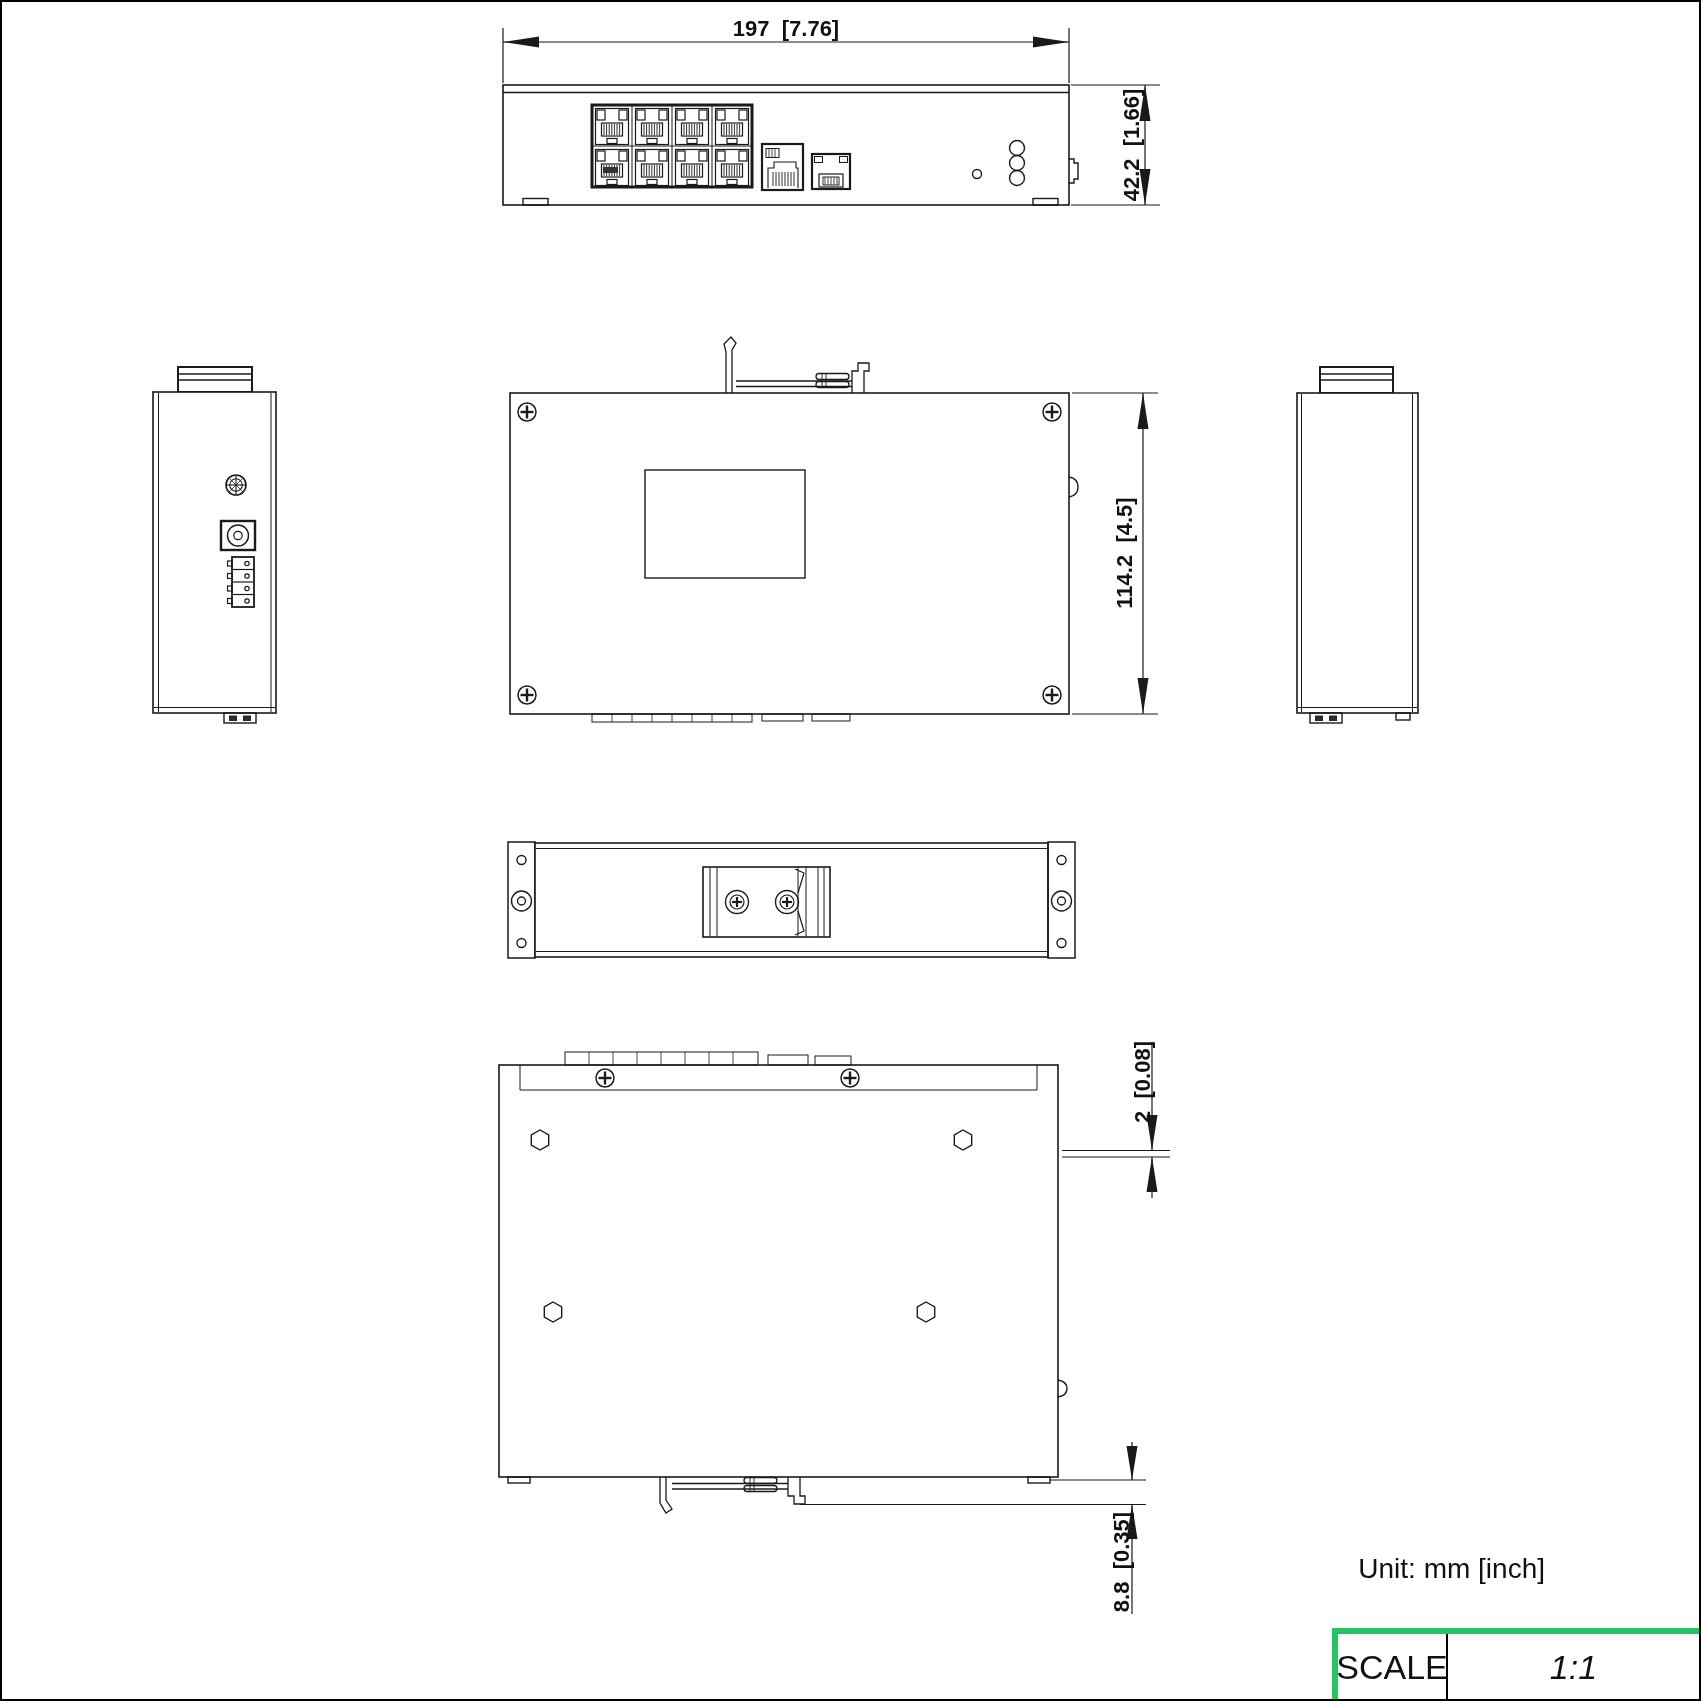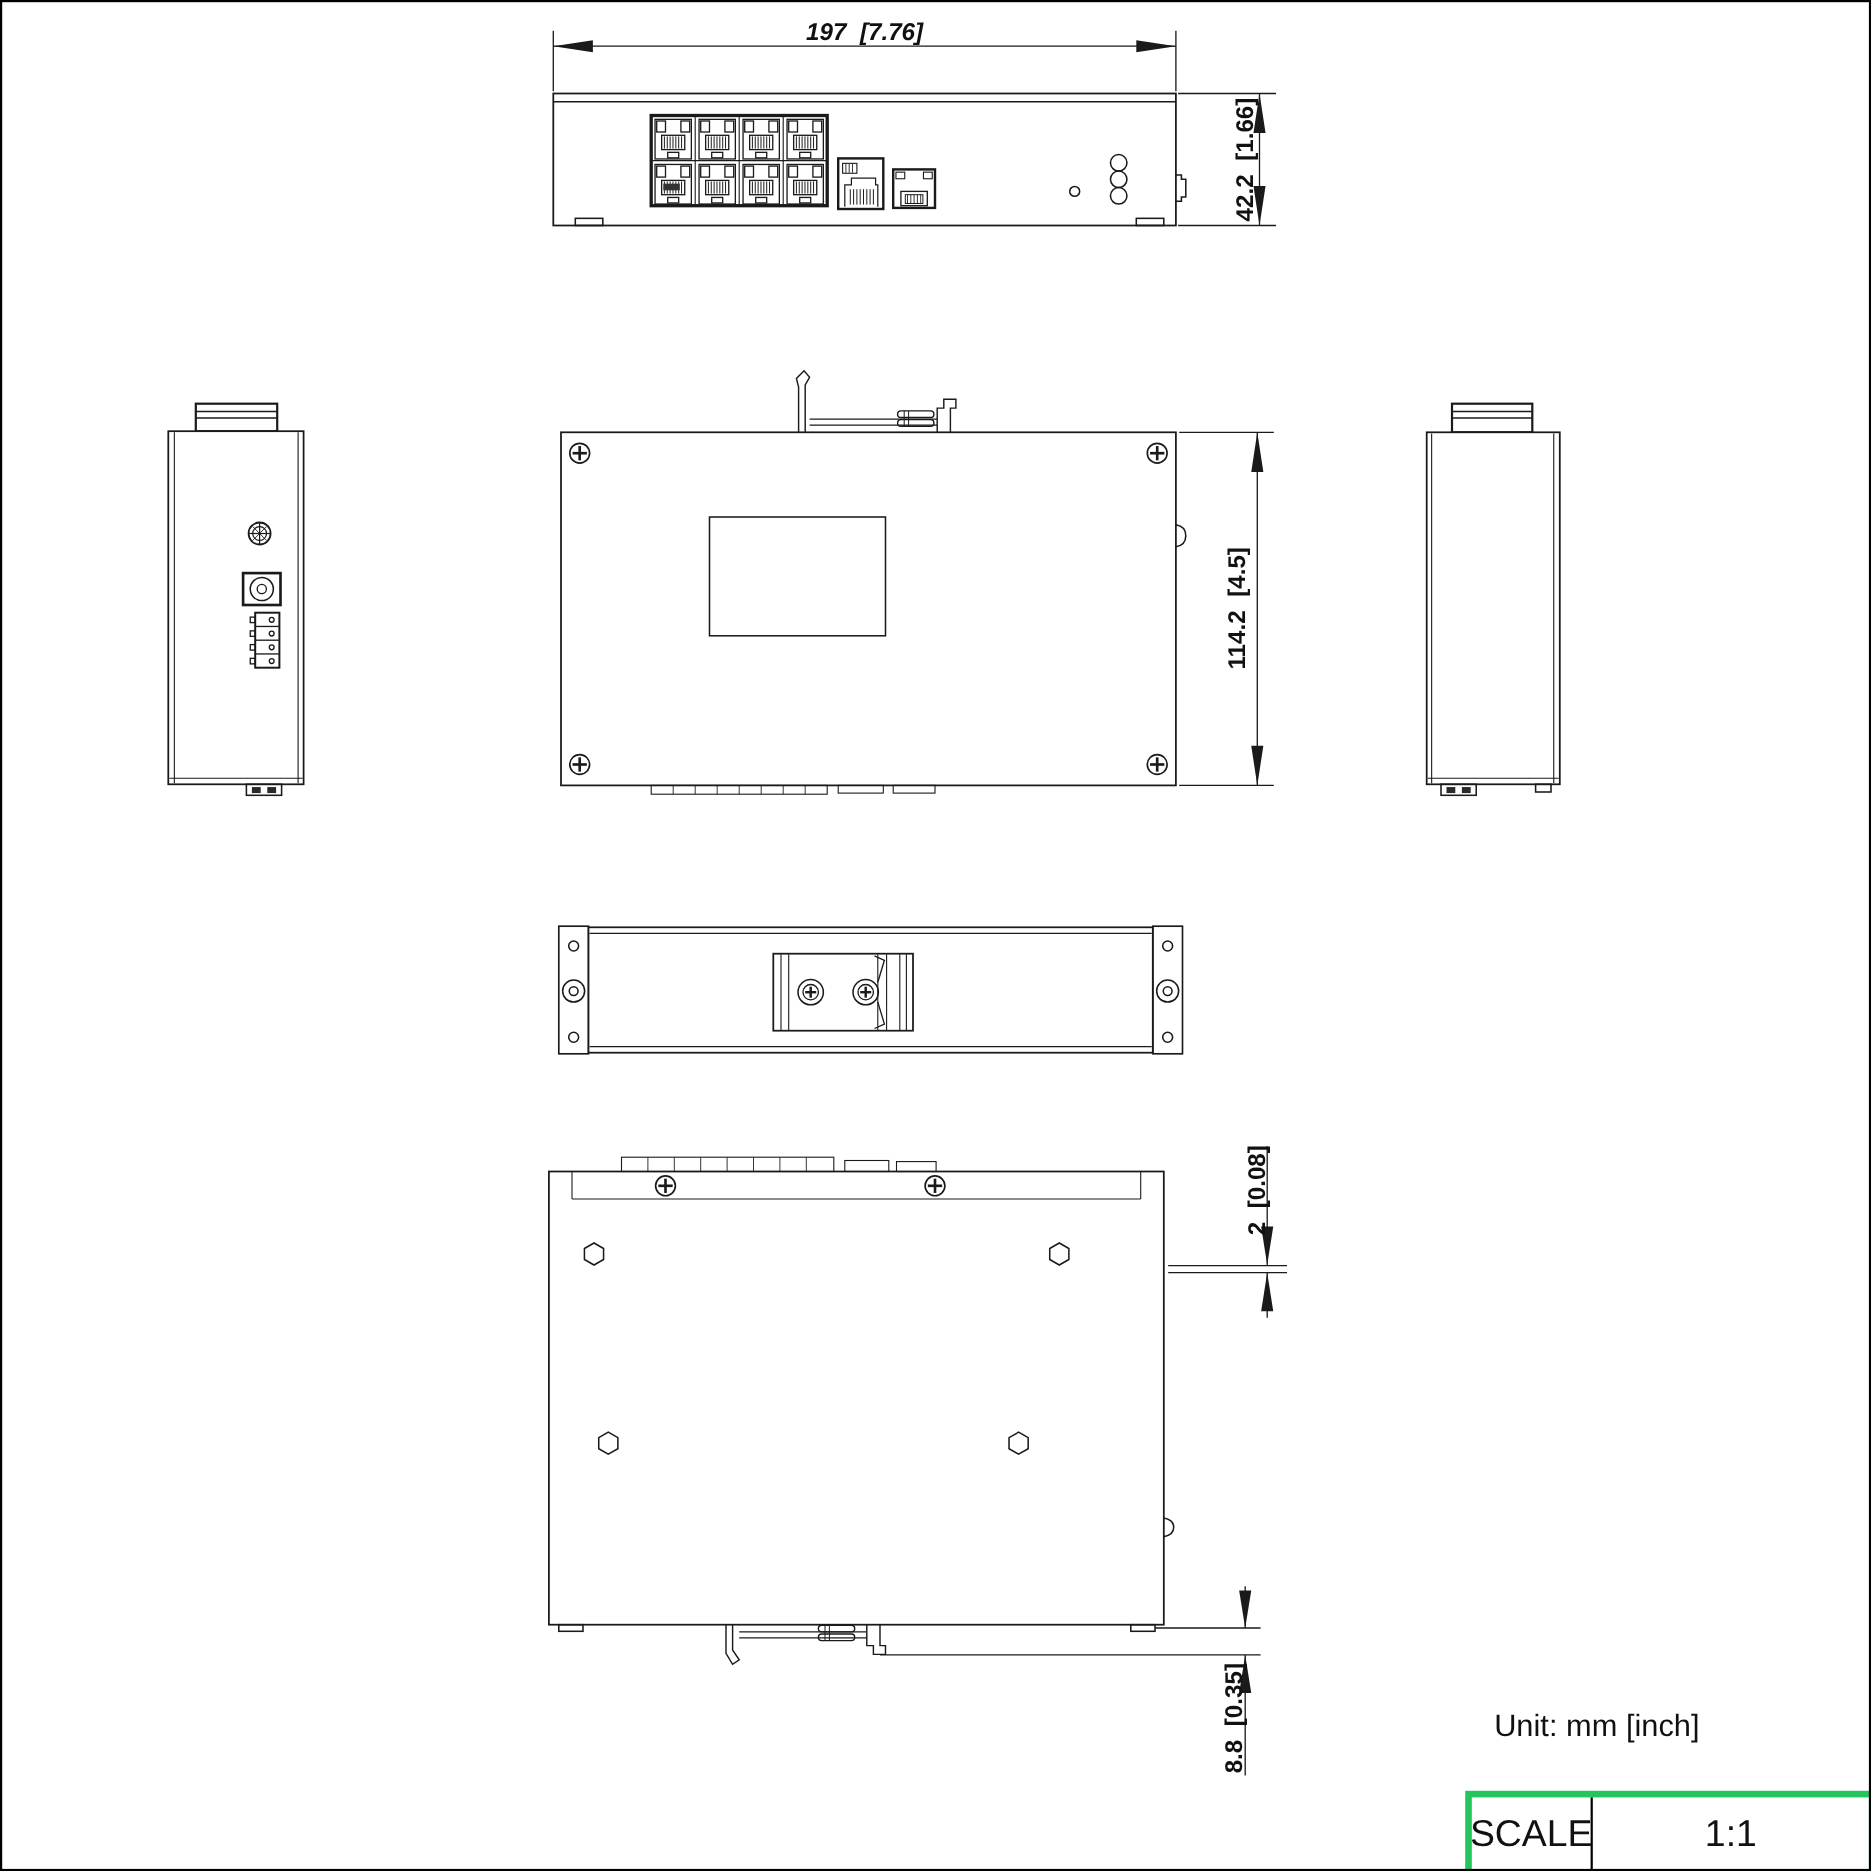--- a/index.html
+++ b/index.html
@@ -11,21 +11,21 @@
              font-weight:bold;font-size:22px;white-space:pre;color:#111;}
   .rot{transform:rotate(-90deg);}
   #unit-note{position:absolute;left:1245px;top:1543px;width:300px;height:52px;
              display:flex;align-items:center;justify-content:flex-end;
              font-size:28px;white-space:pre;}
   #scale-table{position:absolute;left:1332px;top:1628px;width:361px;height:67px;
                border:6px solid #22c55e;display:flex;background:#fff;}
   #scale-table .cell{display:flex;align-items:center;justify-content:center;
                      font-size:34px;letter-spacing:0px;}
   #scale-cell-label{width:108px;}
-  #scale-cell-value{flex:1;border-left:2px solid #000;}
+  #scale-cell-value{flex:1;border-left:2px solid #000;font-style:italic;}
 </style>
 </head>
 <body>
 
 <div id="sheet">
 
 <svg id="art" width="1701" height="1701" viewBox="0 0 1701 1701" fill="none" stroke="#1a1a1a" stroke-width="1.4">
   <defs>
     <g id="rj45" stroke="#1a1a1a" fill="none" stroke-width="1.2">
       <rect x="0.5" y="0.5" width="33" height="36"></rect>
@@ -277,21 +277,21 @@
   <g stroke-width="1.2">
     <line x1="1050" y1="1480" x2="1146" y2="1480"></line>
     <line x1="800" y1="1504.5" x2="1146" y2="1504.5"></line>
     <line x1="1132" y1="1442" x2="1132" y2="1480"></line>
     <line x1="1132" y1="1504.5" x2="1132" y2="1614"></line>
     <polygon points="1132,1480 1126.5,1446 1137.5,1446" fill="#1a1a1a" stroke="none"></polygon>
     <polygon points="1132,1504.5 1126.5,1539 1137.5,1539" fill="#1a1a1a" stroke="none"></polygon>
   </g>
 </svg>
 
-  <div class="dim-label" style="left:636px;top:14px;width:300px;height:30px;font-style:italic;">197  [7.76]</div>
+  <div class="dim-label" style="left:636px;top:14px;width:300px;height:30px;">197  [7.76]</div>
 
   <div class="dim-label rot" style="left:1032px;top:130px;width:200px;height:30px;">42.2  [1.66]</div>
 
   <div class="dim-label rot" style="left:1025px;top:538px;width:200px;height:30px;">114.2  [4.5]</div>
 
   <div class="dim-label rot" style="left:1043px;top:1067px;width:200px;height:30px;">2  [0.08]</div>
 
   <div class="dim-label rot" style="left:1022px;top:1547px;width:200px;height:30px;">8.8  [0.35]</div>
 
   <div id="unit-note">Unit: mm [inch]</div>

